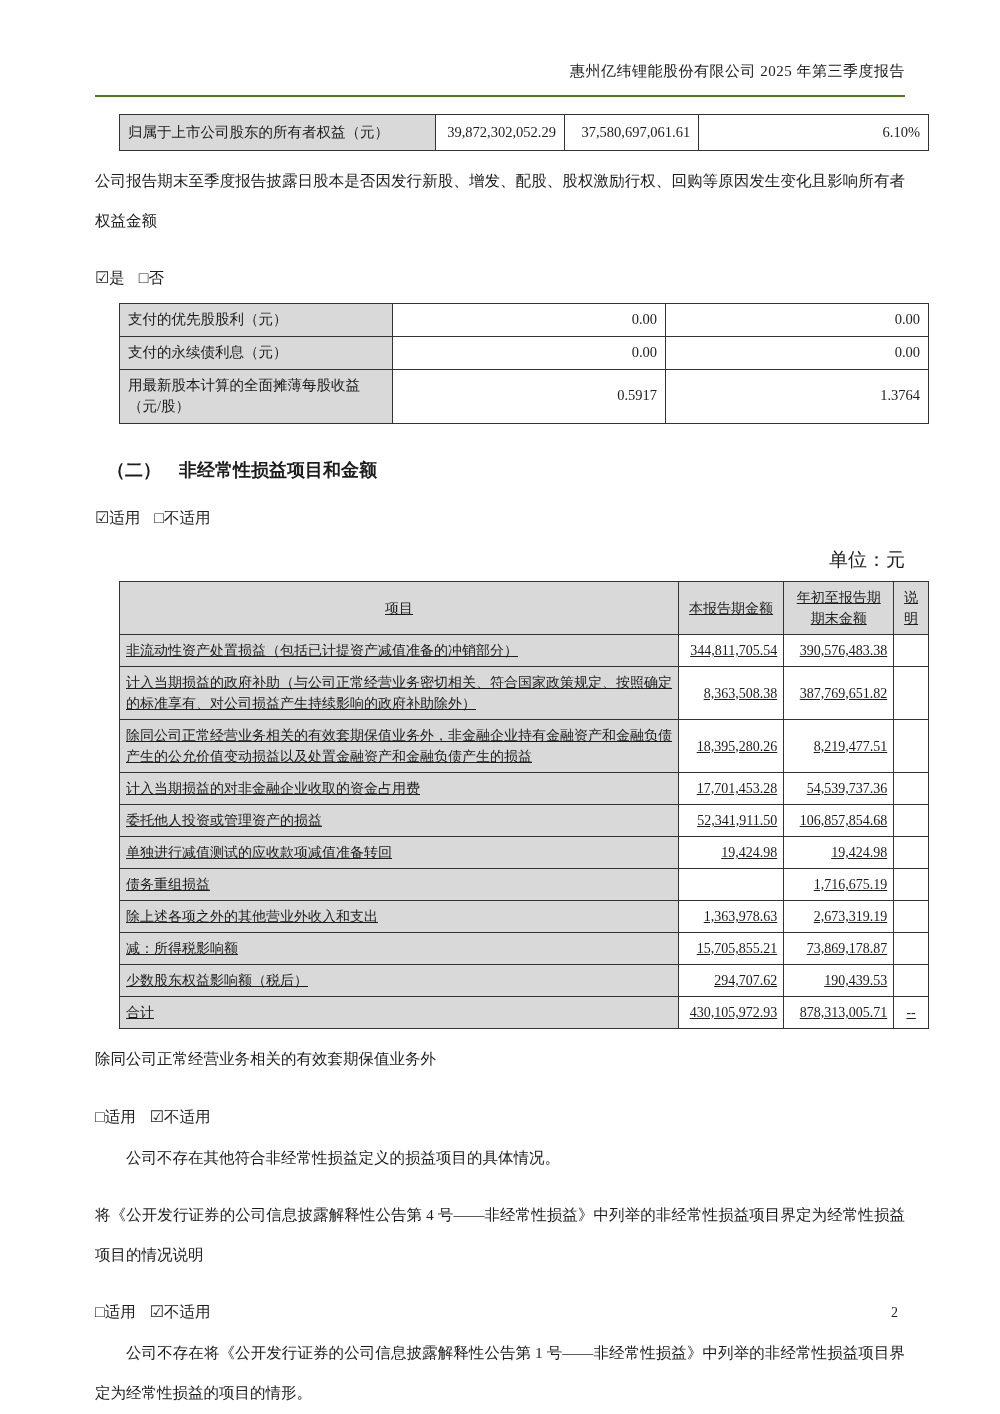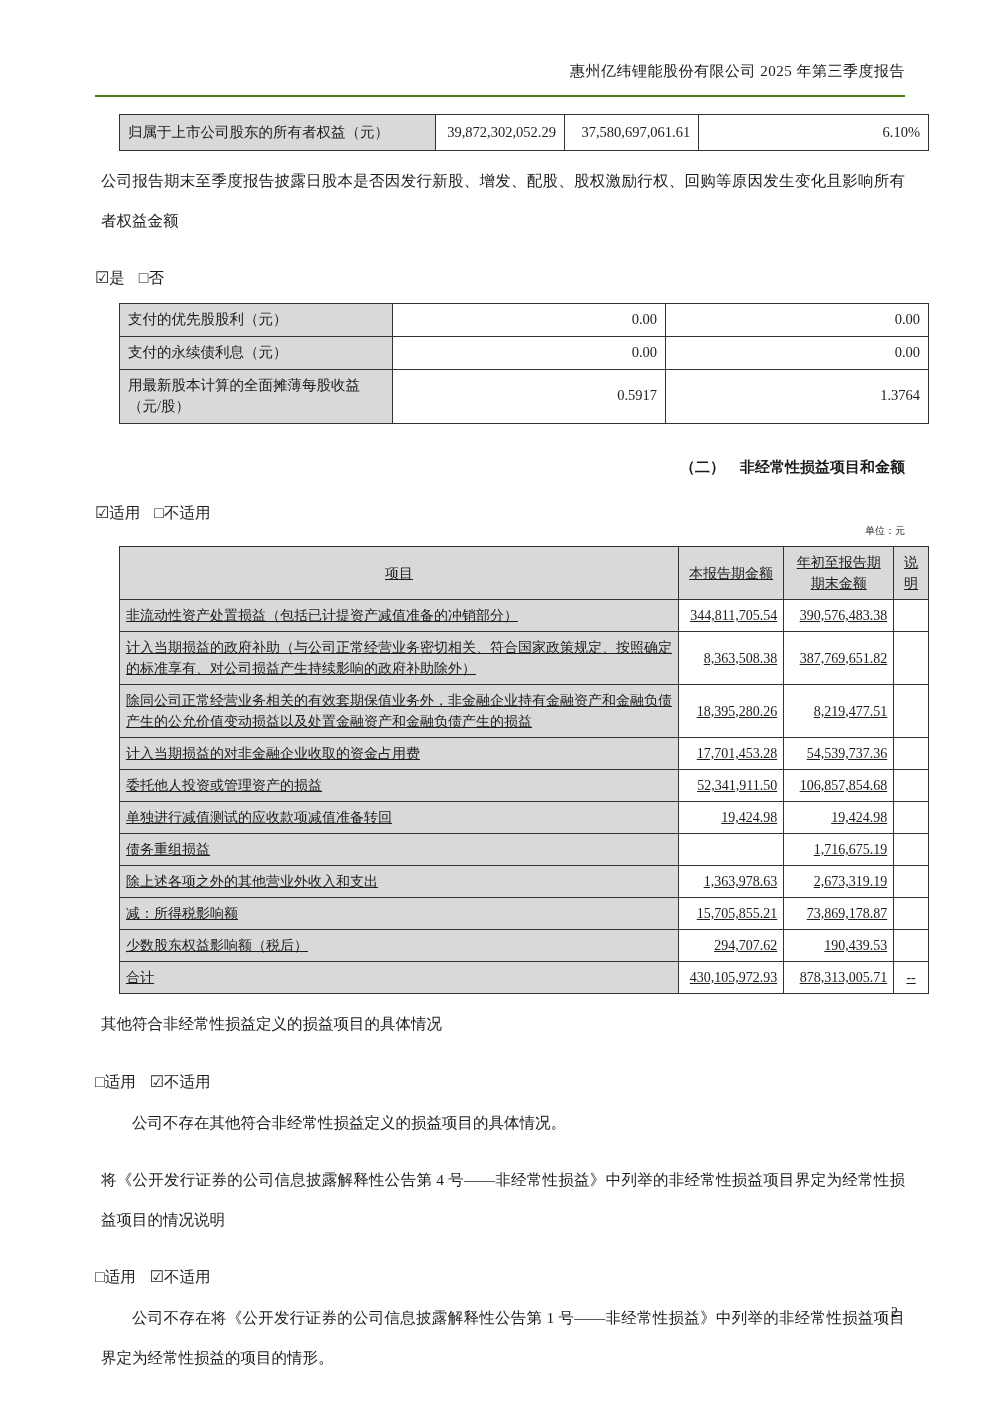--- a/index.html
+++ b/index.html
@@ -48,39 +48,38 @@
   .tbl-equity td { height:36px; }
   .tbl-dividend { margin-top:14px; }
   .tbl-nonrec { margin-top:6px;text-decoration:underline; }
   .tbl-nonrec td { font-size:14px; padding:5px 6px; }
   
   .para {
     font-size:15.5px;
     line-height:2.55;
     text-align:justify;
     margin-top:10px;
-    margin-left:6px;
   }
   .para-indent { text-indent:2em; }
   .cb-line {
     font-size:15.5px;
     margin-top:28px;
   }
   .cb-line .cb-opt { margin-right:14px; }
   .cb-glyph { font-size:16px; }
   .section-heading {
-    font-size:15px;
+    font-size:18px;
     font-weight:bold;
     margin-top:34px;
     padding-left:12px;
-    text-align:right;
   }
   .unit-line {
     text-align:right;
-    font-size:10px;
+    font-size:19px;
+    margin-top:18px;
     margin-bottom:8px;
   }
   .mt-lg { margin-top:26px; }
   .mt-md { margin-top:18px; }
   .page-number {
     position:absolute;
     top:1305px;
     right:102px;
     font-size:14px;
   }
@@ -224,21 +223,21 @@
     </tr>
     <tr>
       <td class="cell-lbl">合计</td>
       <td class="cell-val">430,105,972.93</td>
       <td class="cell-val">878,313,005.71</td>
       <td class="cell-note">--</td>
     </tr>
   </tbody>
     </table>
 
-  <p class="para">其他符合非经常性损益定义的损益项目的具体情况</p>
+  <p class="para">除同公司正常经营业务相关的有效套期保值业务外</p>
 
   <div class="cb-line">
     <span class="cb-opt"><span class="cb-glyph">□</span><span>适用</span></span><span class="cb-opt"><span class="cb-glyph">☑</span><span>不适用</span></span>
   </div>
 
   <p class="para para-indent">公司不存在其他符合非经常性损益定义的损益项目的具体情况。</p>
 
   <p class="para mt-md">将《公开发行证券的公司信息披露解释性公告第 4 号——非经常性损益》中列举的非经常性损益项目界定为经常性损益项目的情况说明</p>
 
   <div class="cb-line">

